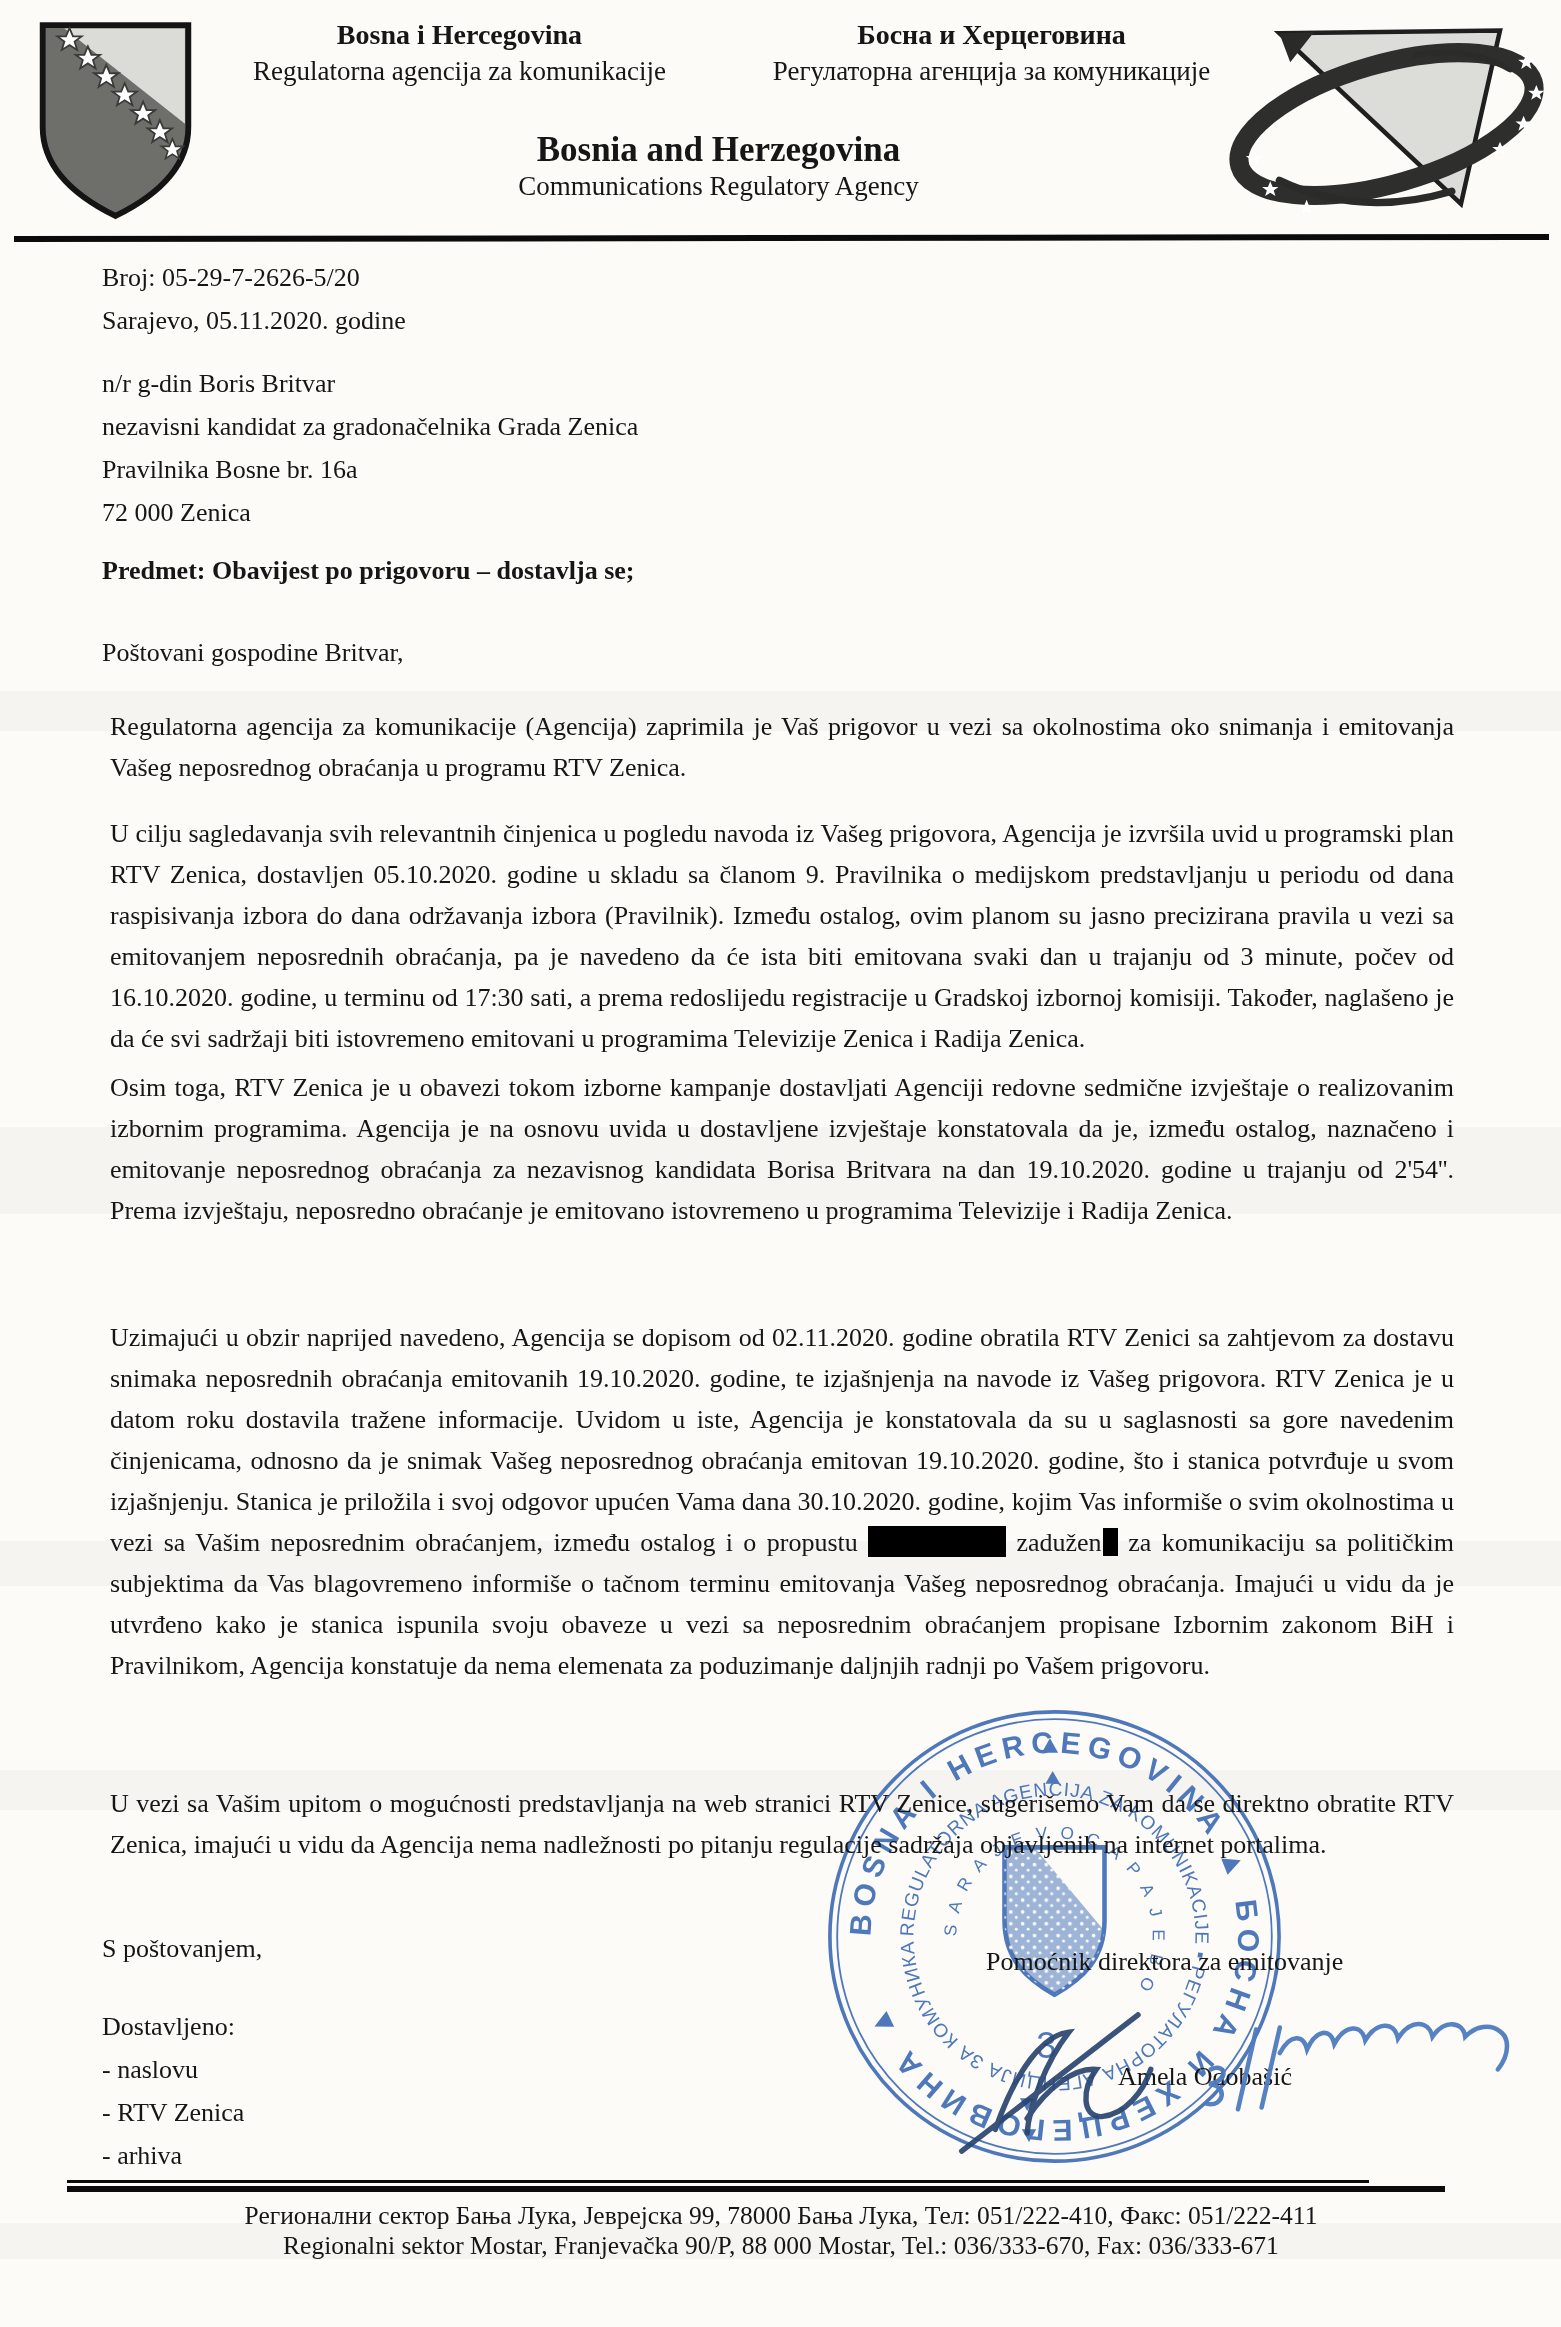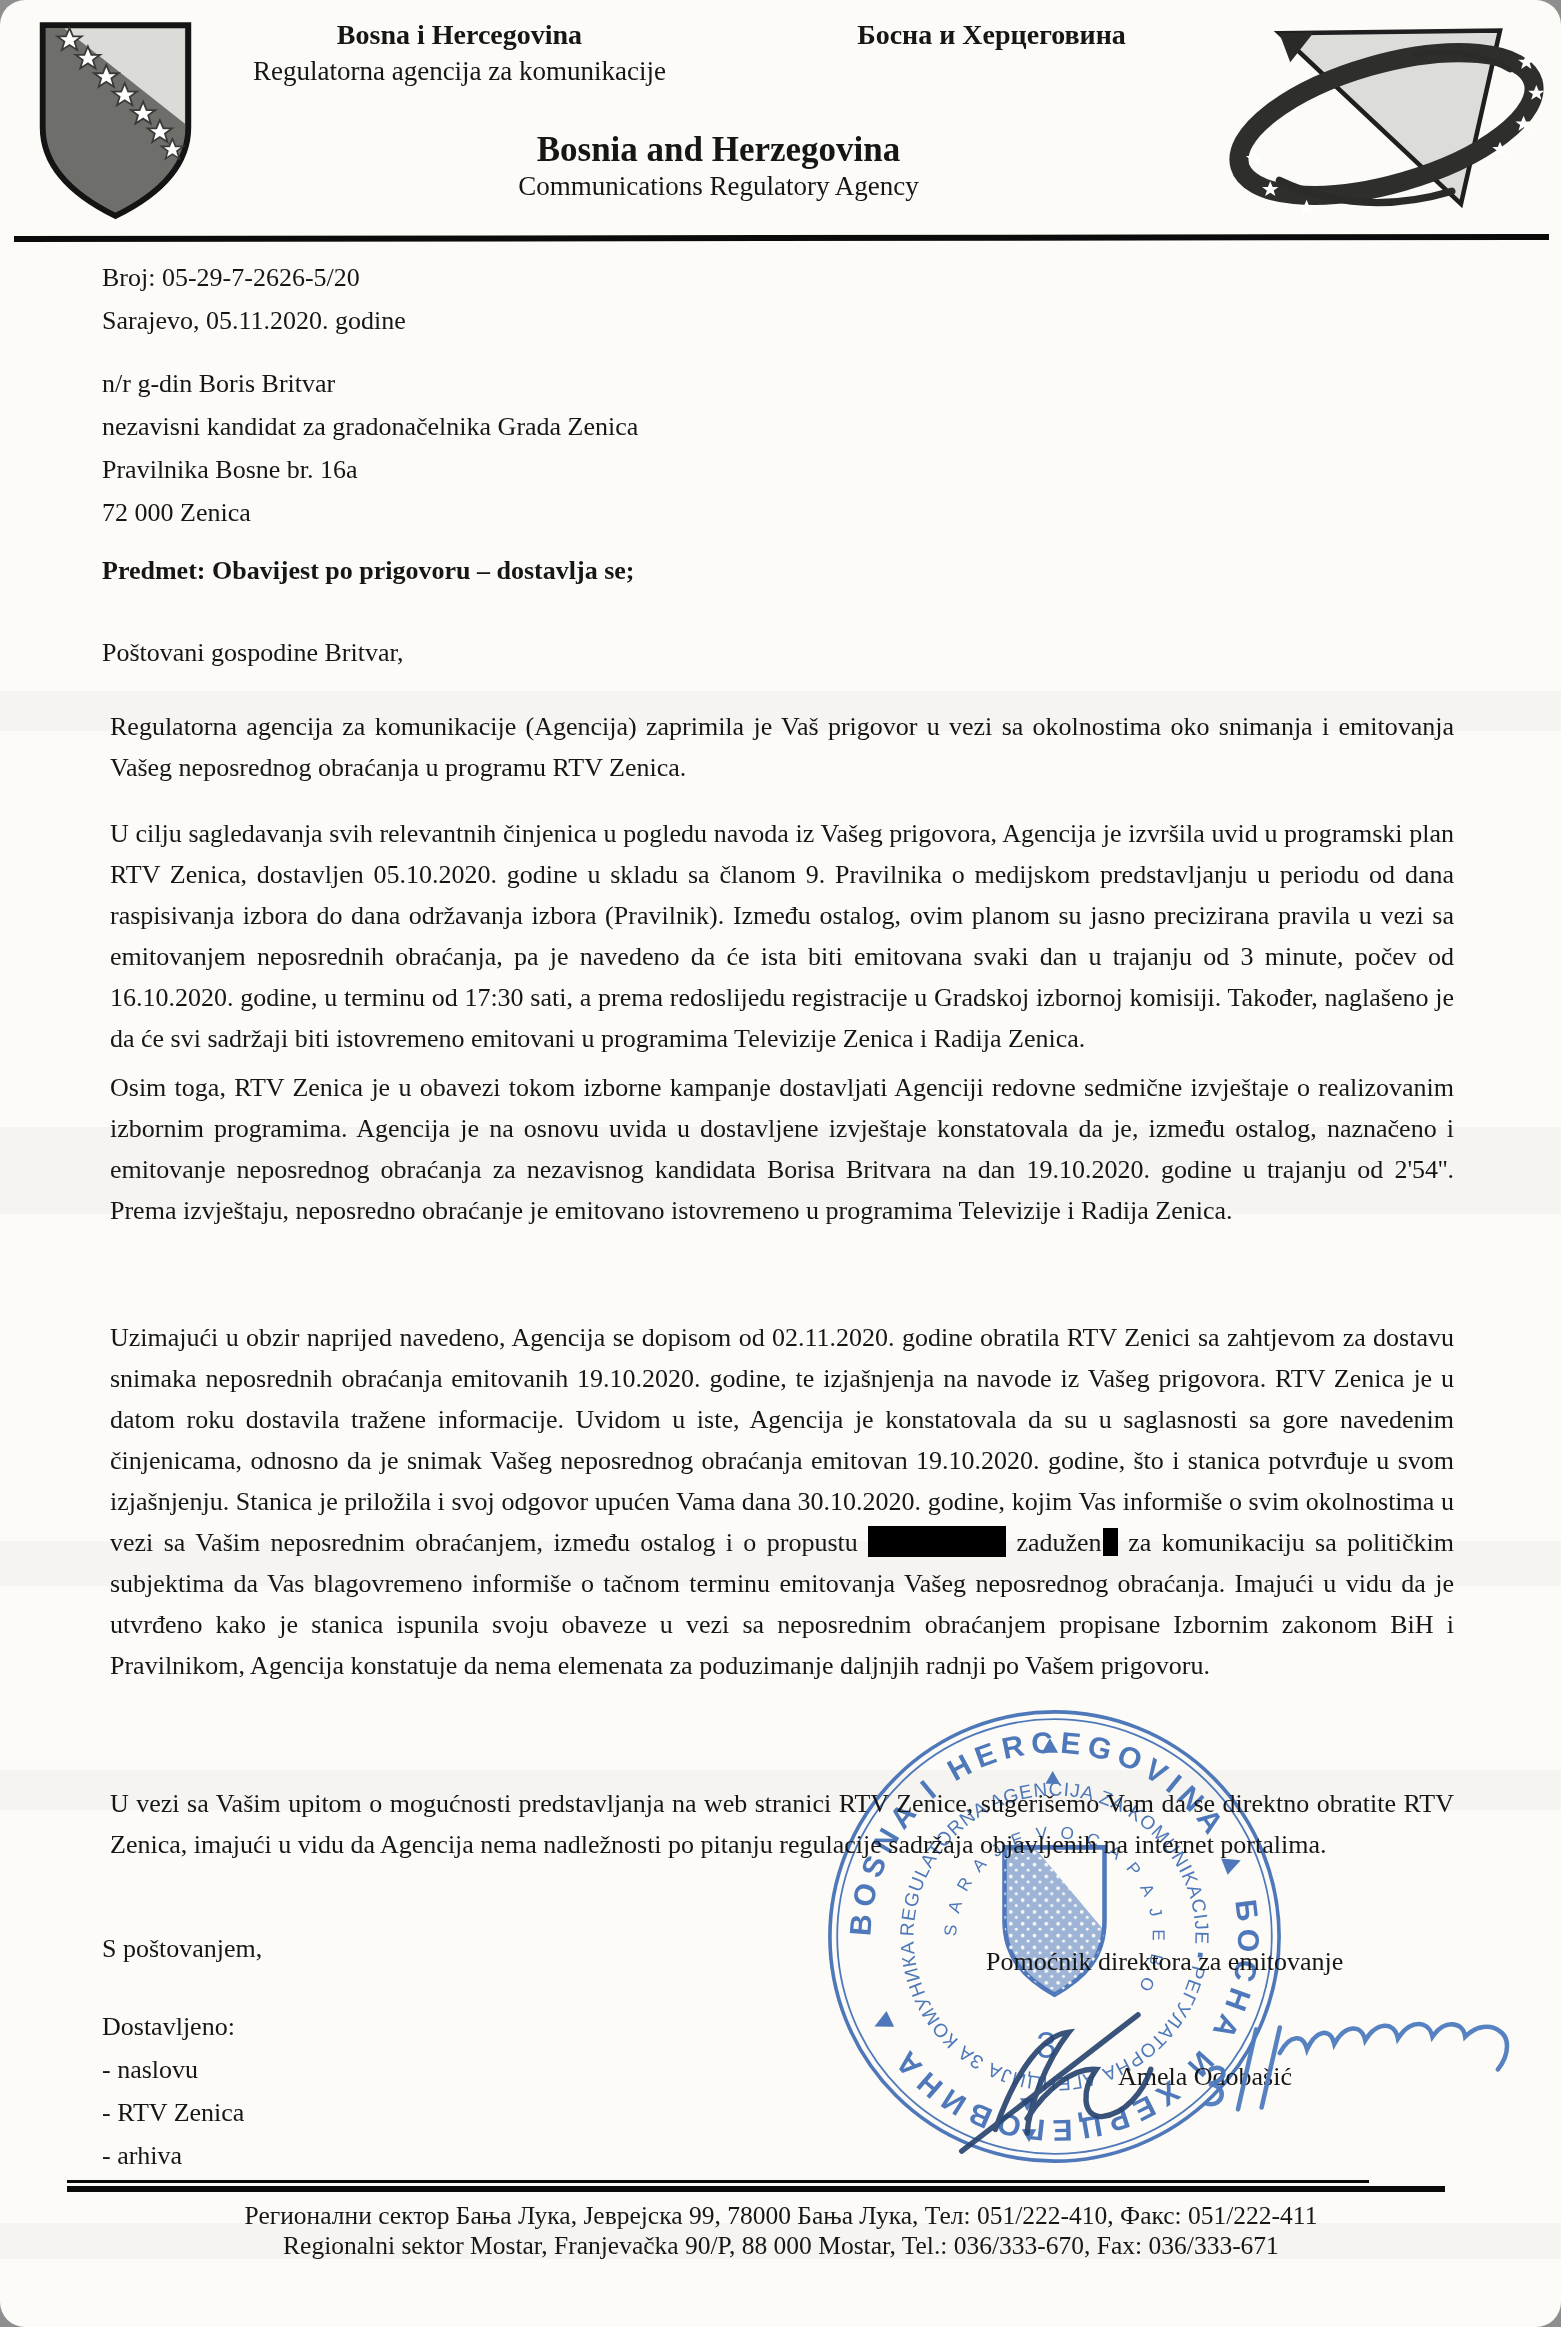--- a/index.html
+++ b/index.html
@@ -1,17 +1,17 @@
 <!DOCTYPE html>
 <html style="font-size:14.5px"><head>
 <meta charset="utf-8">
 <style>
   html,body{margin:0;padding:0;background:#8e8e8e;}
   .page{position:relative;width:1561px;height:2327px;margin:0 auto;background:#fcfbf7;
-        font-family:"Liberation Serif","DejaVu Serif",serif;color:#161616;overflow:hidden;border-radius:25px;}
+        font-family:"Liberation Serif","DejaVu Serif",serif;color:#161616;overflow:hidden;}
   .abs{position:absolute;}
   .scan-band{position:absolute;left:0;width:100%;background:rgba(95,95,88,0.045);pointer-events:none;}
   
   .hdr-col{position:absolute;text-align:center;}
   .hdr-l1{font-weight:bold;font-size:28px;line-height:33px;}
   .hdr-l2{font-size:27px;line-height:33px;margin-top:3.6px;}
   .rule-top{position:absolute;left:13.6px;top:235px;width:1535px;height:6.4px;background:#0b0b0b;transform:rotate(-0.08deg);}
   
   .blk{position:absolute;left:102px;width:1360px;font-size:26px;line-height:43px;}
   .just{position:absolute;left:102px;width:1360px;font-size:26px;line-height:41px;text-align:justify;}
@@ -60,20 +60,21 @@
     </g>
   </svg>
 
   <div class="hdr-col" style="left:214px;top:18px;width:491px;">
     <div class="hdr-l1">Bosna i Hercegovina</div>
     <div class="hdr-l2">Regulatorna agencija za komunikacije</div>
   </div>
 
   <div class="hdr-col" style="left:746px;top:18px;width:491px;">
     <div class="hdr-l1">Босна и Херцеговина</div>
+    <div class="hdr-l2">Регулаторна агенција за комуникације</div>
   </div>
 
   <div class="hdr-col" style="left:391px;top:133px;width:655px;">
     <div class="hdr-l1" style="font-size:35px;">Bosnia and Herzegovina</div>
     <div class="hdr-l2">Communications Regulatory Agency</div>
   </div>
 
   <svg class="abs" style="left:1223px;top:5.5px;" width="327" height="227" viewBox="0 0 360 250">
     <path d="M62 30 L305 27 L262 218 Z" fill="#dcdcd9" stroke="#1f1f1f" stroke-width="5"></path>
     <path d="M62 30 L100 29 L74 62 Z" fill="#2a2a28"></path>

